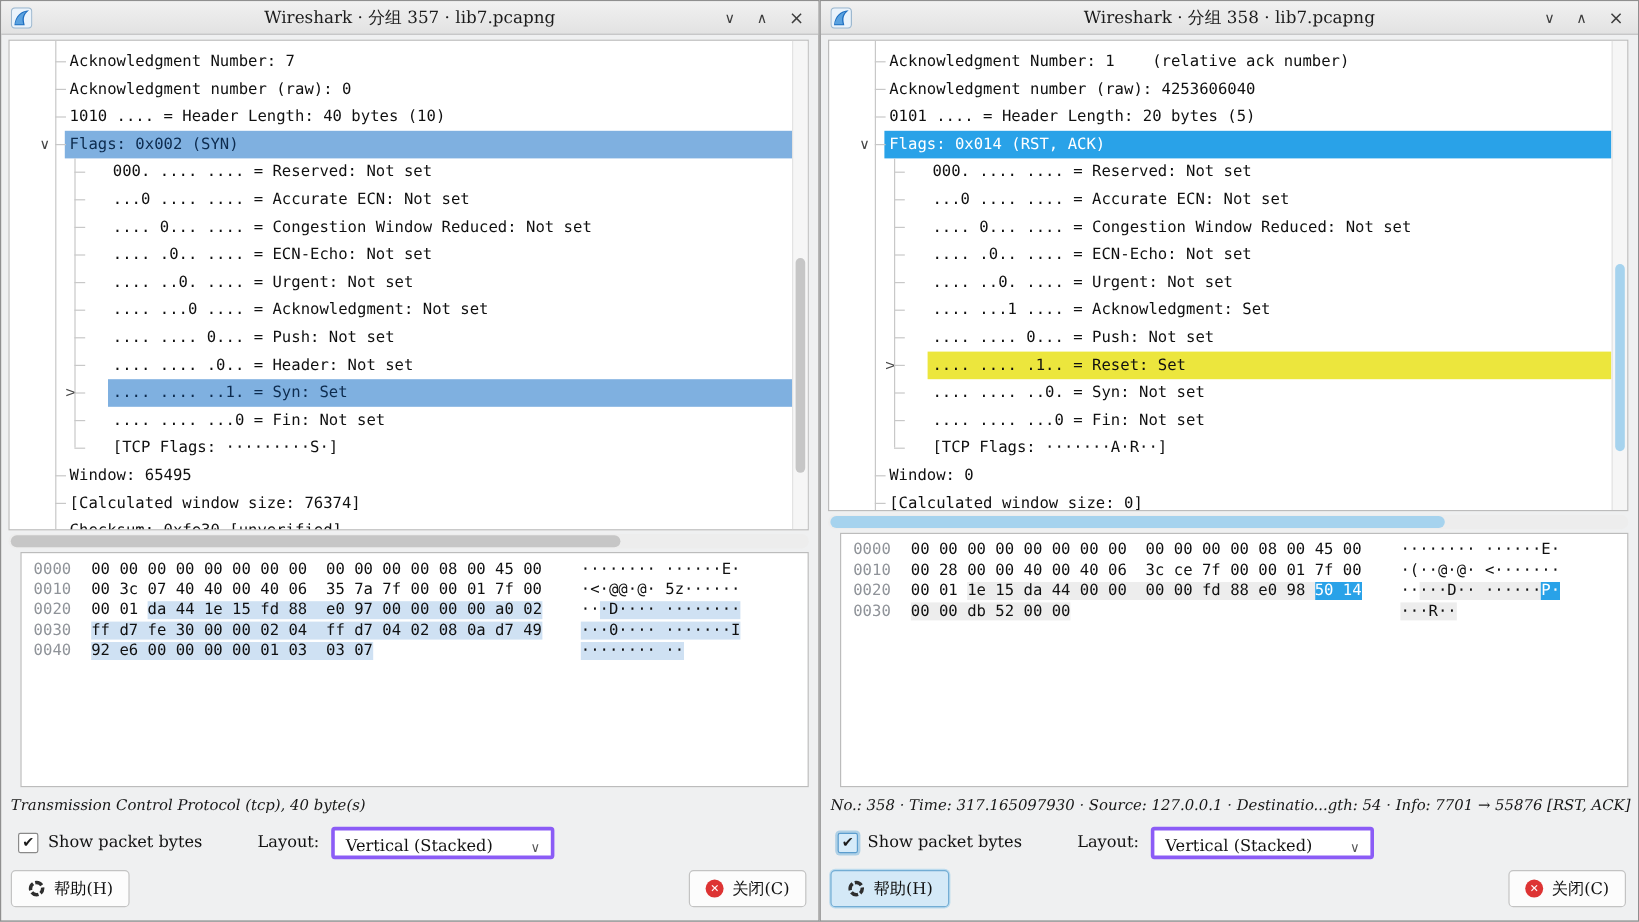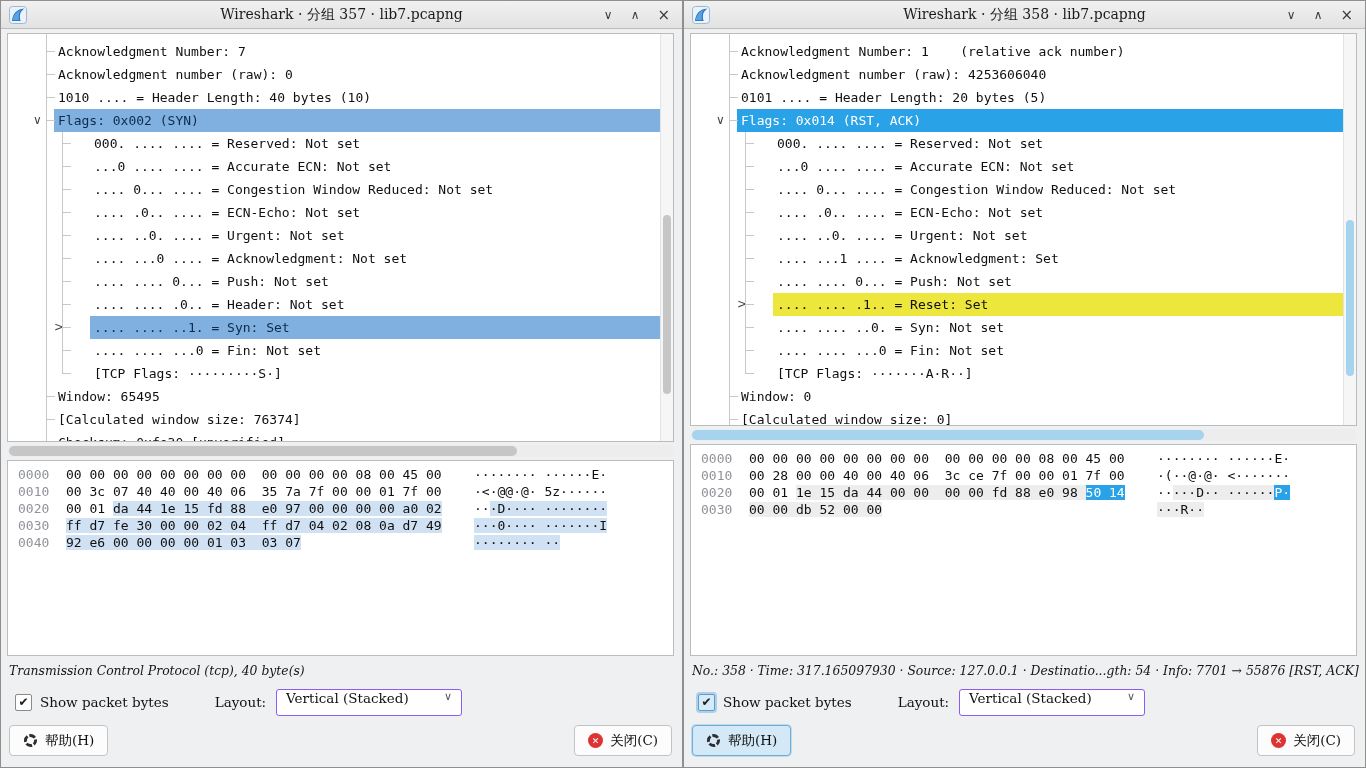--- a/index.html
+++ b/index.html
@@ -62,21 +62,21 @@
   
   .hscroll { position: absolute; left: 6px; right: 8px; height: 12px; background: #ededed; border-radius: 6px; }
   .wi0 .hscroll { top: 444px; }
   .wi1 .hscroll { top: 428px; }
   .hscroll .thumb { position: absolute; top: 1px; bottom: 1px; left: 2px; border-radius: 5px; background: var(--thumbgray); }
   .wi0 .hscroll .thumb { width: 508px; }
   .wi1 .hscroll .thumb { width: 512px; background: var(--thumbblue); }
 
   
   .hexpane {
-    position: absolute; left: 6px; right: 8px; background: #fff; border: 1px solid #bcbcbc;
+    position: absolute; left: 16px; right: 8px; background: #fff; border: 1px solid #bcbcbc;
     font-family: "DejaVu Sans Mono", monospace; font-size: 13px; color: #101010;
     padding-top: 5px; overflow: hidden;
   }
   .wi0 .hexpane { top: 459px; height: 196px; }
   .wi1 .hexpane { top: 443px; height: 212px; }
   .hexrow { display: flex; height: 17px; line-height: 17px; white-space: pre; }
   .off { width: 36px; margin-left: 10px; color: var(--offcol); }
   .bytes { width: 384px; margin-left: 12px; }
   .ascii { margin-left: 24px; }
   .hlb { background: var(--hexblue); }
@@ -91,22 +91,22 @@
   .controlrow { position: absolute; top: 687px; left: 14px; right: 8px; height: 28px; display: flex; align-items: center; font-size: 13.5px; color: #111; }
   .cb {
     width: 17px; height: 17px; border: 1px solid #8a8a8a; border-radius: 2px; background: #fff;
     display: flex; align-items: center; justify-content: center;
     font-family: "DejaVu Sans", sans-serif; font-size: 12px; color: #1a1a1a; margin-right: 8px;
   }
   .wi1 .cb { background: #d6ebf9; border-color: #5b9dce; box-shadow: 0 0 0 2px rgba(110,175,220,.5); }
   .cblabel { margin-right: 46px; }
   .layoutlabel { margin-right: 10px; }
   .select {
-    width: 186px; height: 27px; border: 1px solid #8b5cf6; border-radius: 3px; background: #fff;
-    display: flex; align-items: flex-start; padding: 0 9px; font-size: 13.5px;
+    width: 186px; height: 27px; border: 3px solid #8b5cf6; border-radius: 3px; background: #fff;
+    display: flex; align-items: flex-end; padding: 0 9px; font-size: 13.5px;
   }
   .selval { flex: 1; }
   .chev { color: #555; font-family: "DejaVu Sans", sans-serif; font-size: 11px; }
 
   .btn {
     position: absolute; bottom: 11px; height: 31px;
     border: 1px solid #c3c3c3; border-radius: 4px; background: #fcfcfc;
     font-family: "DejaVu Serif", serif; font-size: 13.5px; color: #111;
     display: flex; align-items: center; gap: 7px; padding: 0 13px; cursor: default;
   }

